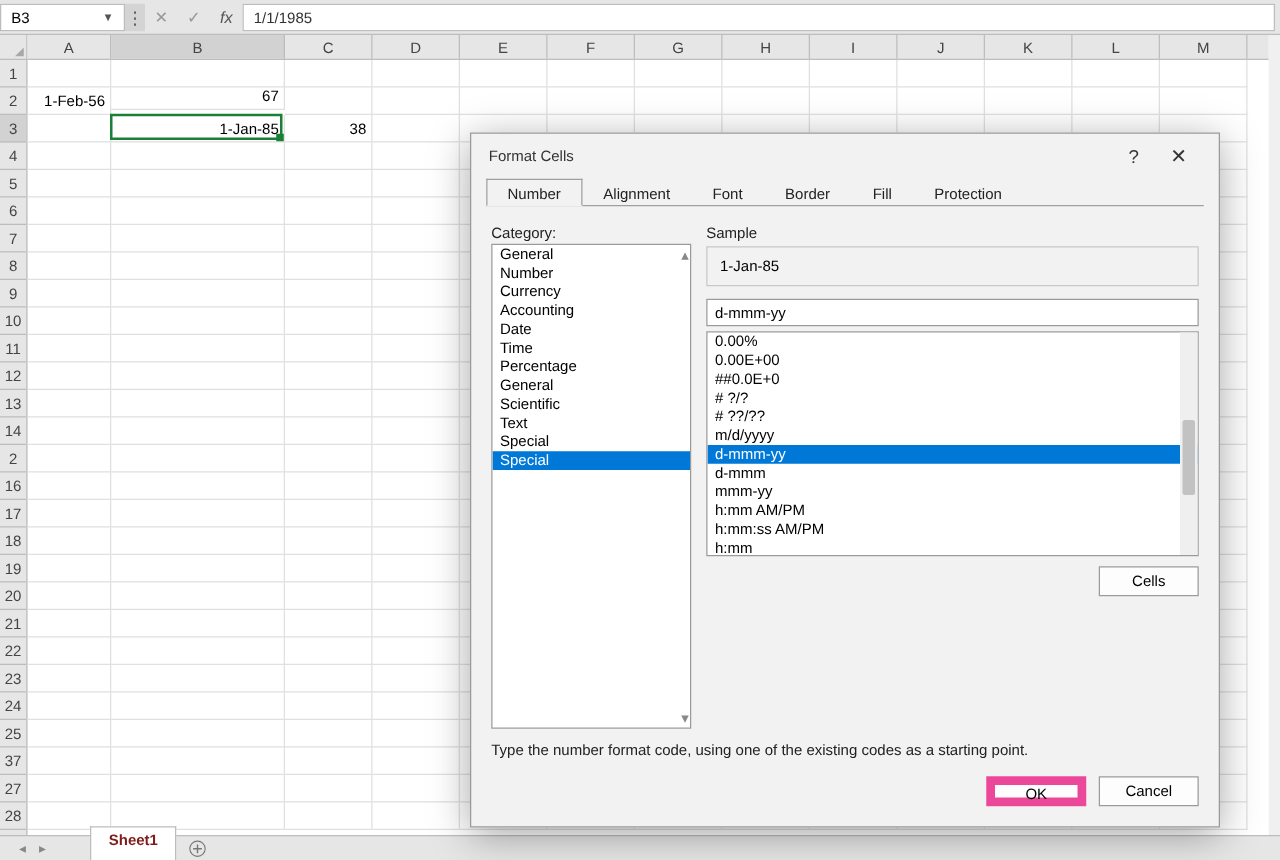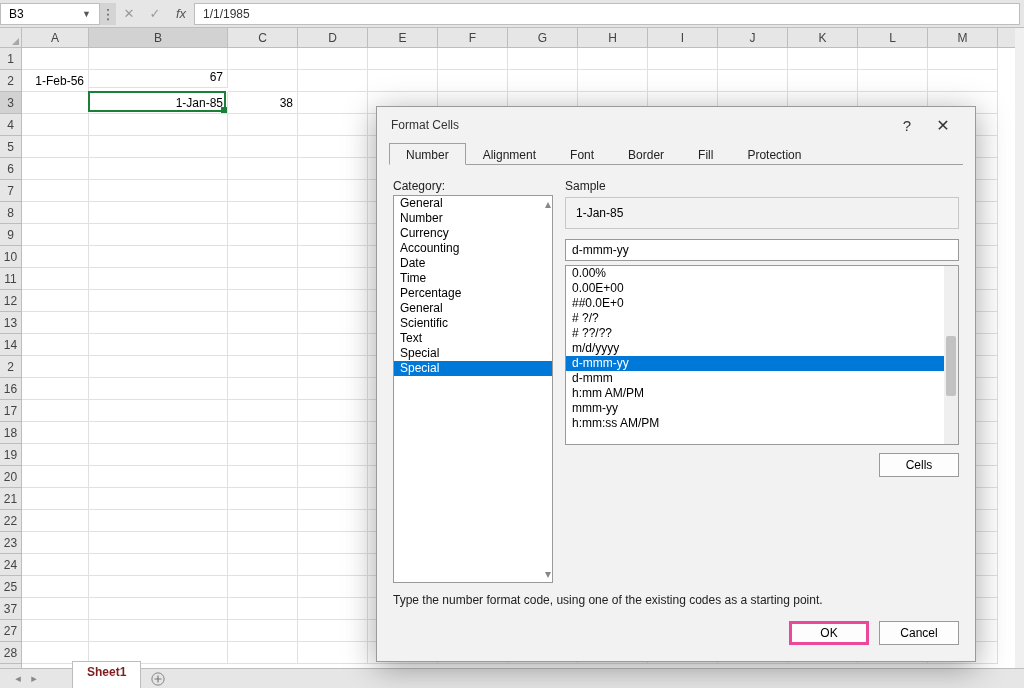--- a/index.html
+++ b/index.html
@@ -68,21 +68,21 @@
 .typelist { height: 178px; overflow: hidden;}
 .typelist .item { padding: 0 6px; height: 15px; line-height: 15px; color: #000; white-space:nowrap;}
 .typelist .item.sel { background: #0078d7; color: #fff; }
 .typelist-scroll { position:absolute; right:0; top:0; bottom:0; width:14px; background:#efefef;}
 .typelist-thumb{position:absolute;right:2px;top:70px;width:10px;height:60px;background:#c2c2c2;border-radius:2px;}
 
 .delete-row { display:flex; justify-content:flex-end; margin-top:8px;}
 .btn { min-width: 80px; height: 24px; border: 1px solid #9a9a9a; background: #fdfdfd; padding: 0 16px; cursor:default;}
 .hint { padding: 10px 16px 0 16px; color: #222; font-size:12px;}
 .dlg-footer { padding: 14px 16px 16px 16px; display: flex; justify-content: flex-end; gap: 10px; margin-top:auto;}
-.btn.primary { border: 3px solid #ec4899; }
+.btn.primary { border: 7px solid #ec4899; }
 </style>
 </head>
 <body>
 
 <div class="formula-bar">
   <div class="name-box">
     <span>B3</span>
     <span class="dd">▼</span>
   </div>
   <div class="fb-vdots">⋮</div>
@@ -566,23 +566,24 @@
       <div class="typelist-wrap">
         <div class="typelist" id="typelist">
             <div class="item">0.00%</div>
             <div class="item">0.00E+00</div>
             <div class="item">##0.0E+0</div>
             <div class="item"># ?/?</div>
             <div class="item"># ??/??</div>
             <div class="item">m/d/yyyy</div>
             <div class="item sel">d-mmm-yy</div>
             <div class="item">d-mmm</div>
+            <div class="item">mmm-yy</div>
             <div class="item">h:mm AM/PM</div>
-            <div class="item">mmm-yy</div>
             <div class="item">h:mm:ss AM/PM</div>
+            <div class="item">h:mm</div>
           </div>
         <div class="typelist-scroll">
             <div class="typelist-thumb"></div>
           </div>
       </div>
       <div class="delete-row">
         <button class="btn"><span>Cells</span></button>
       </div>
     </div>
   </div>

